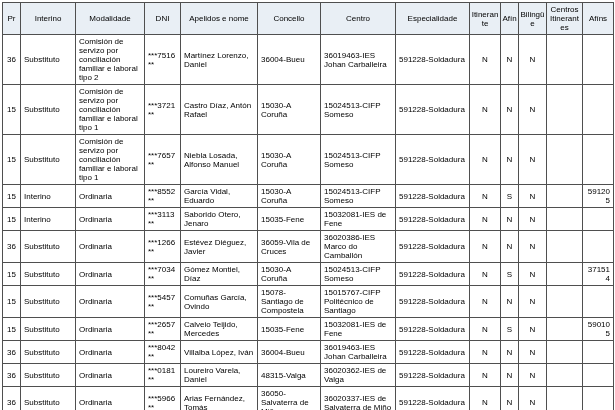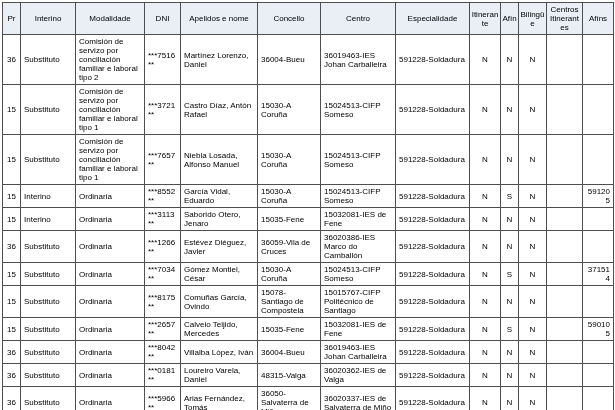--- a/index.html
+++ b/index.html
@@ -178,35 +178,35 @@
           <td class="col-afin">N</td>
           <td class="col-bilingue">N</td>
           <td class="col-centros_itinerantes"></td>
           <td class="col-afins"></td>
         </tr>
         <tr>
           <td class="col-pr">15</td>
           <td class="col-colectivo">Substituto</td>
           <td class="col-modalidade">Ordinaria</td>
           <td class="col-dni">***7034**</td>
-          <td class="col-nome">Gómez Montiel, César</td>
+          <td class="col-nome">Gómez Montiel, Díaz</td>
           <td class="col-concello">15030-A Coruña</td>
           <td class="col-centro">15024513-CIFP Someso</td>
           <td class="col-especialidade">591228-Soldadura</td>
           <td class="col-itinerante">N</td>
           <td class="col-afin">S</td>
           <td class="col-bilingue">N</td>
           <td class="col-centros_itinerantes"></td>
           <td class="col-afins">371514</td>
         </tr>
         <tr>
           <td class="col-pr">15</td>
           <td class="col-colectivo">Substituto</td>
           <td class="col-modalidade">Ordinaria</td>
-          <td class="col-dni">***8175**</td>
+          <td class="col-dni">***5457**</td>
           <td class="col-nome">Comuñas García, Ovindo</td>
           <td class="col-concello">15078-Santiago de Compostela</td>
           <td class="col-centro">15015767-CIFP Politécnico de Santiago</td>
           <td class="col-especialidade">591228-Soldadura</td>
           <td class="col-itinerante">N</td>
           <td class="col-afin">N</td>
           <td class="col-bilingue">N</td>
           <td class="col-centros_itinerantes"></td>
           <td class="col-afins"></td>
         </tr>

